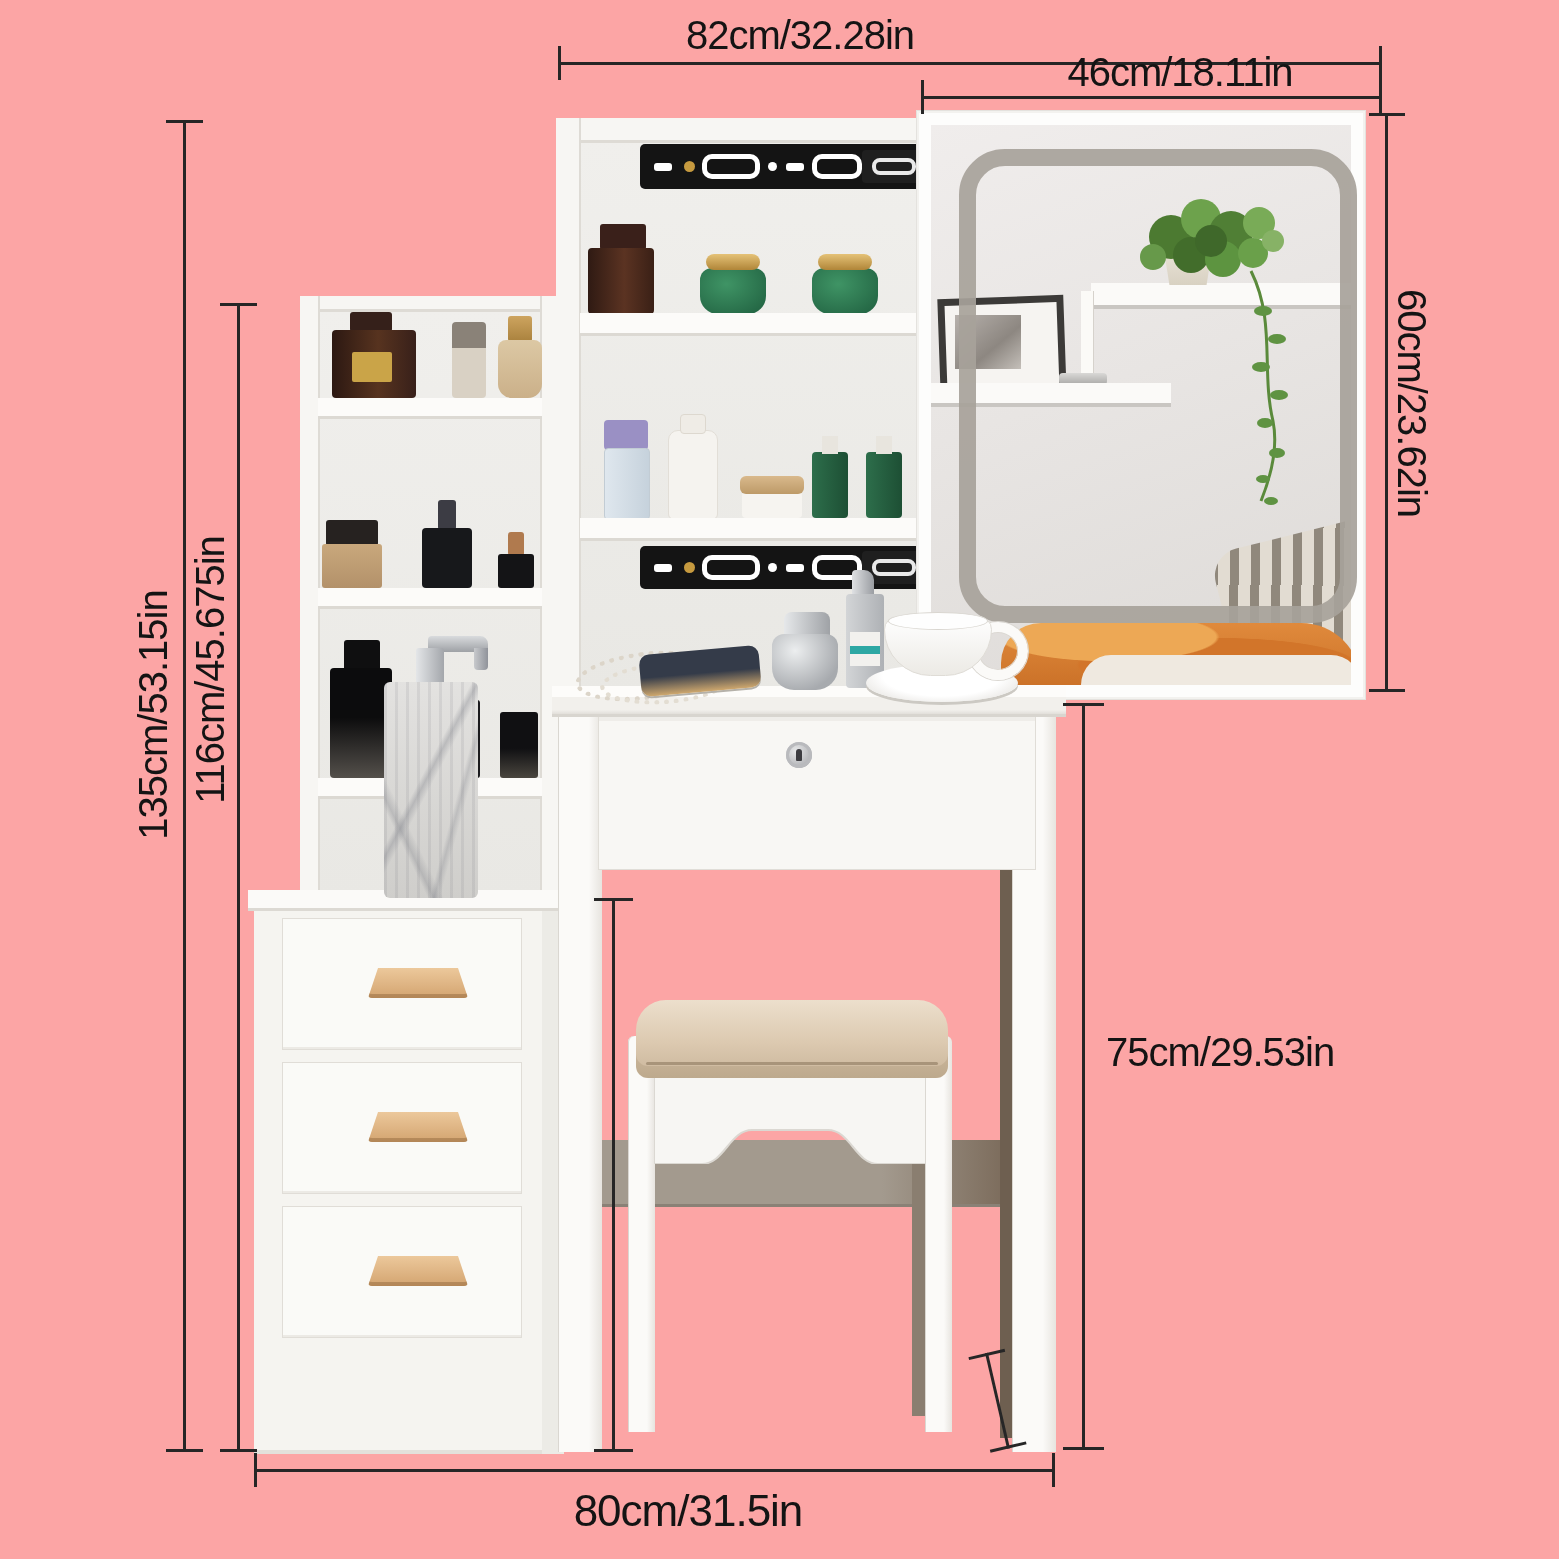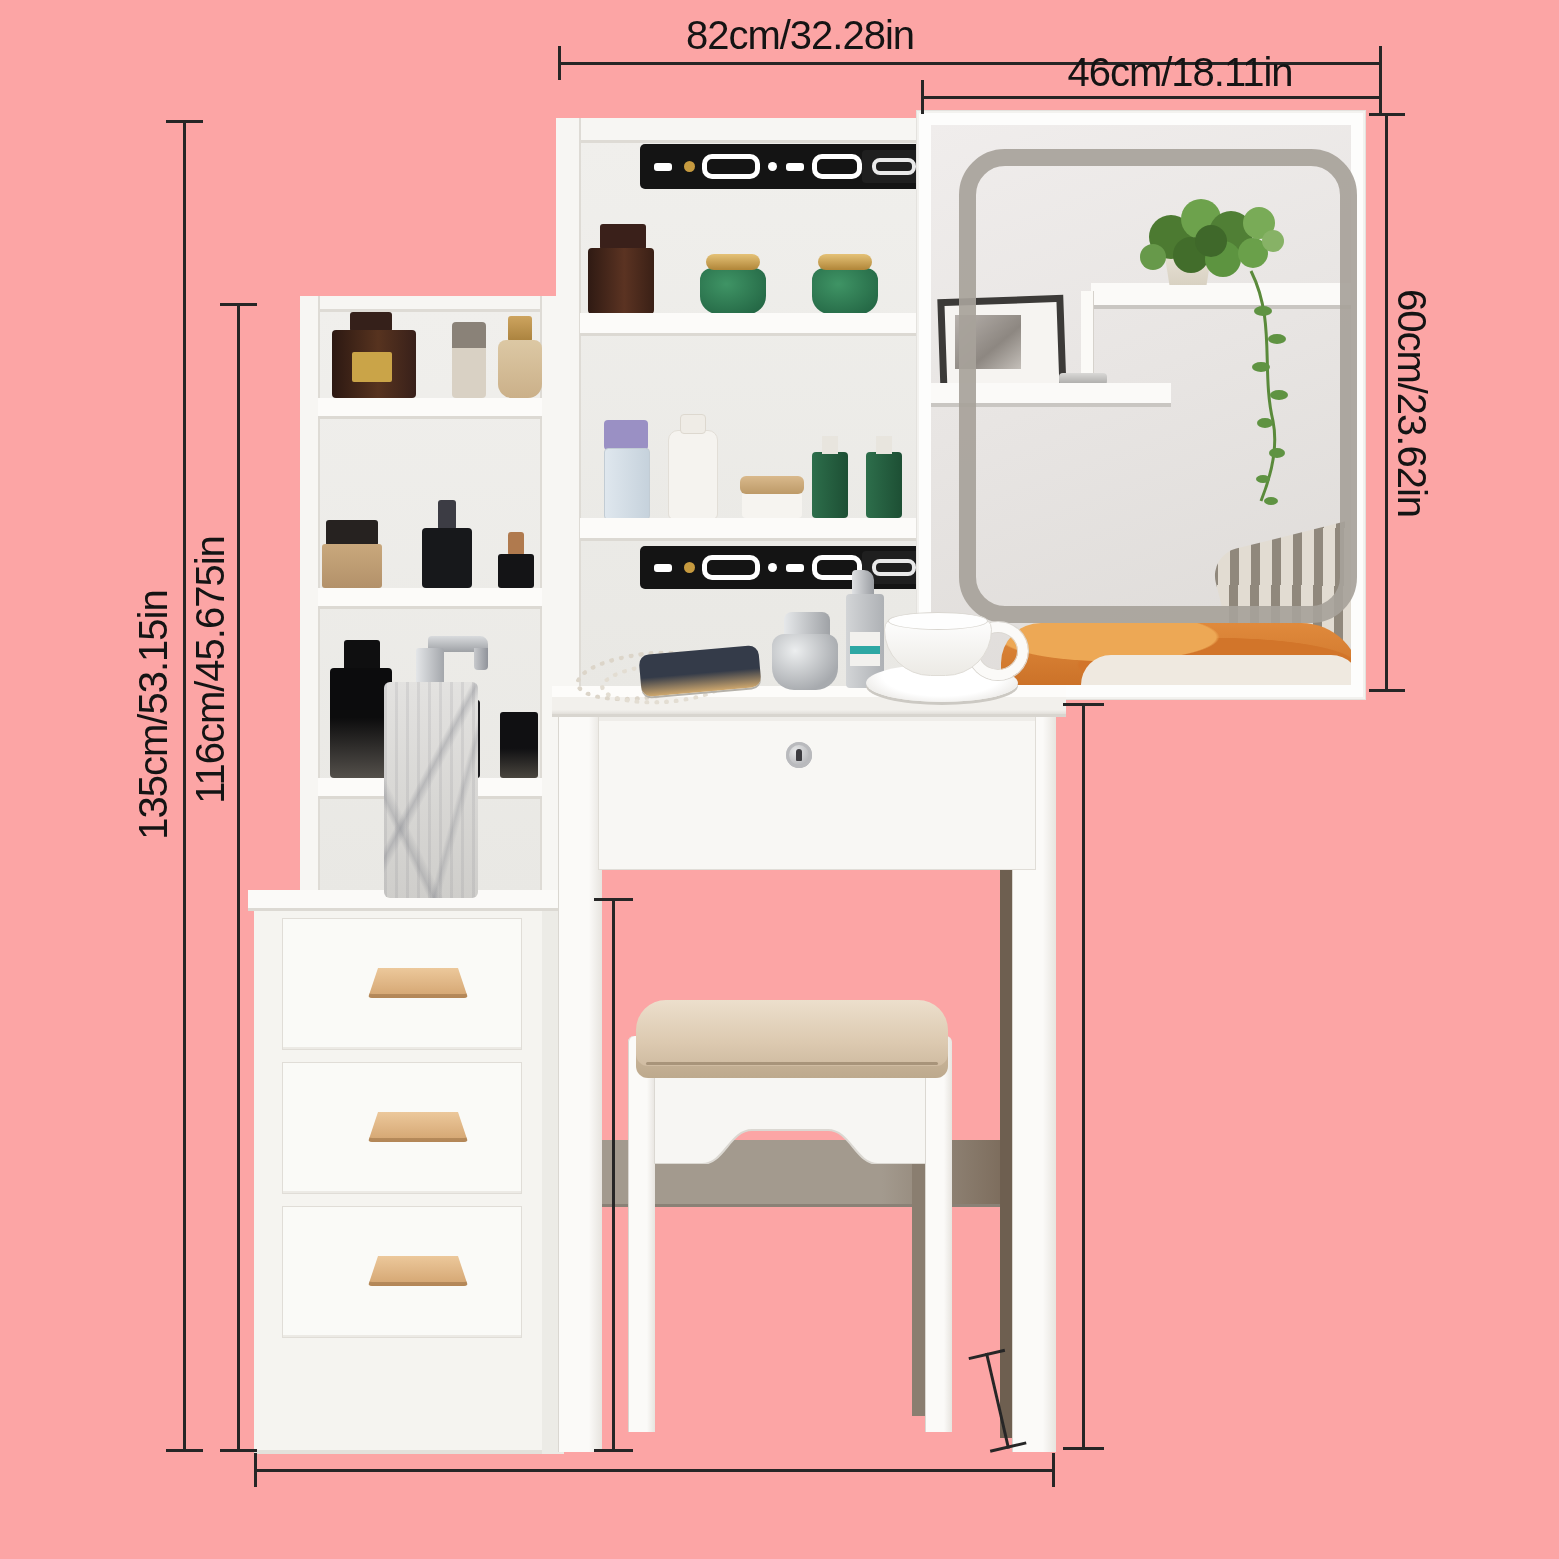--- a/index.html
+++ b/index.html
@@ -254,24 +254,26 @@
   <div class="dline" style="left:220px;top:1449px;width:37px;height:3px;"></div>
   <div class="dlabel rot-ccw" style="left:60px;top:648px;width:300px;height:44px;text-align:center;">116cm/45.675in</div>
 
   <div class="dline" style="left:612px;top:900px;width:3px;height:552px;"></div>
   <div class="dline" style="left:594px;top:898px;width:39px;height:3px;"></div>
   <div class="dline" style="left:594px;top:1449px;width:39px;height:3px;"></div>
 
   <div class="dline" style="left:1082px;top:705px;width:3px;height:745px;"></div>
   <div class="dline" style="left:1063px;top:703px;width:41px;height:3px;"></div>
   <div class="dline" style="left:1063px;top:1447px;width:41px;height:3px;"></div>
+  <div class="dlabel" style="left:1106px;top:1030px;width:260px;text-align:left;">75cm/29.53in</div>
 
   <div class="abs" style="left:985px;top:1353px;width:3px;height:98px;transform:rotate(-13deg);transform-origin:top center;z-index:60;">
     <div class="dline" style="left:0px;top:0px;width:3px;height:98px;"></div>
     <div class="dline" style="left:-17px;top:0px;width:37px;height:3px;"></div>
     <div class="dline" style="left:-17px;top:95px;width:37px;height:3px;"></div>
   </div>
 
   <div class="dline" style="left:256px;top:1469px;width:799px;height:3px;"></div>
   <div class="dline" style="left:254px;top:1453px;width:3px;height:34px;"></div>
   <div class="dline" style="left:1052px;top:1453px;width:3px;height:34px;"></div>
+  <div class="dlabel" style="left:538px;top:1486px;width:300px;text-align:center;font-size:44px;">80cm/31.5in</div>
 
 </div>
 
 </body></html>

